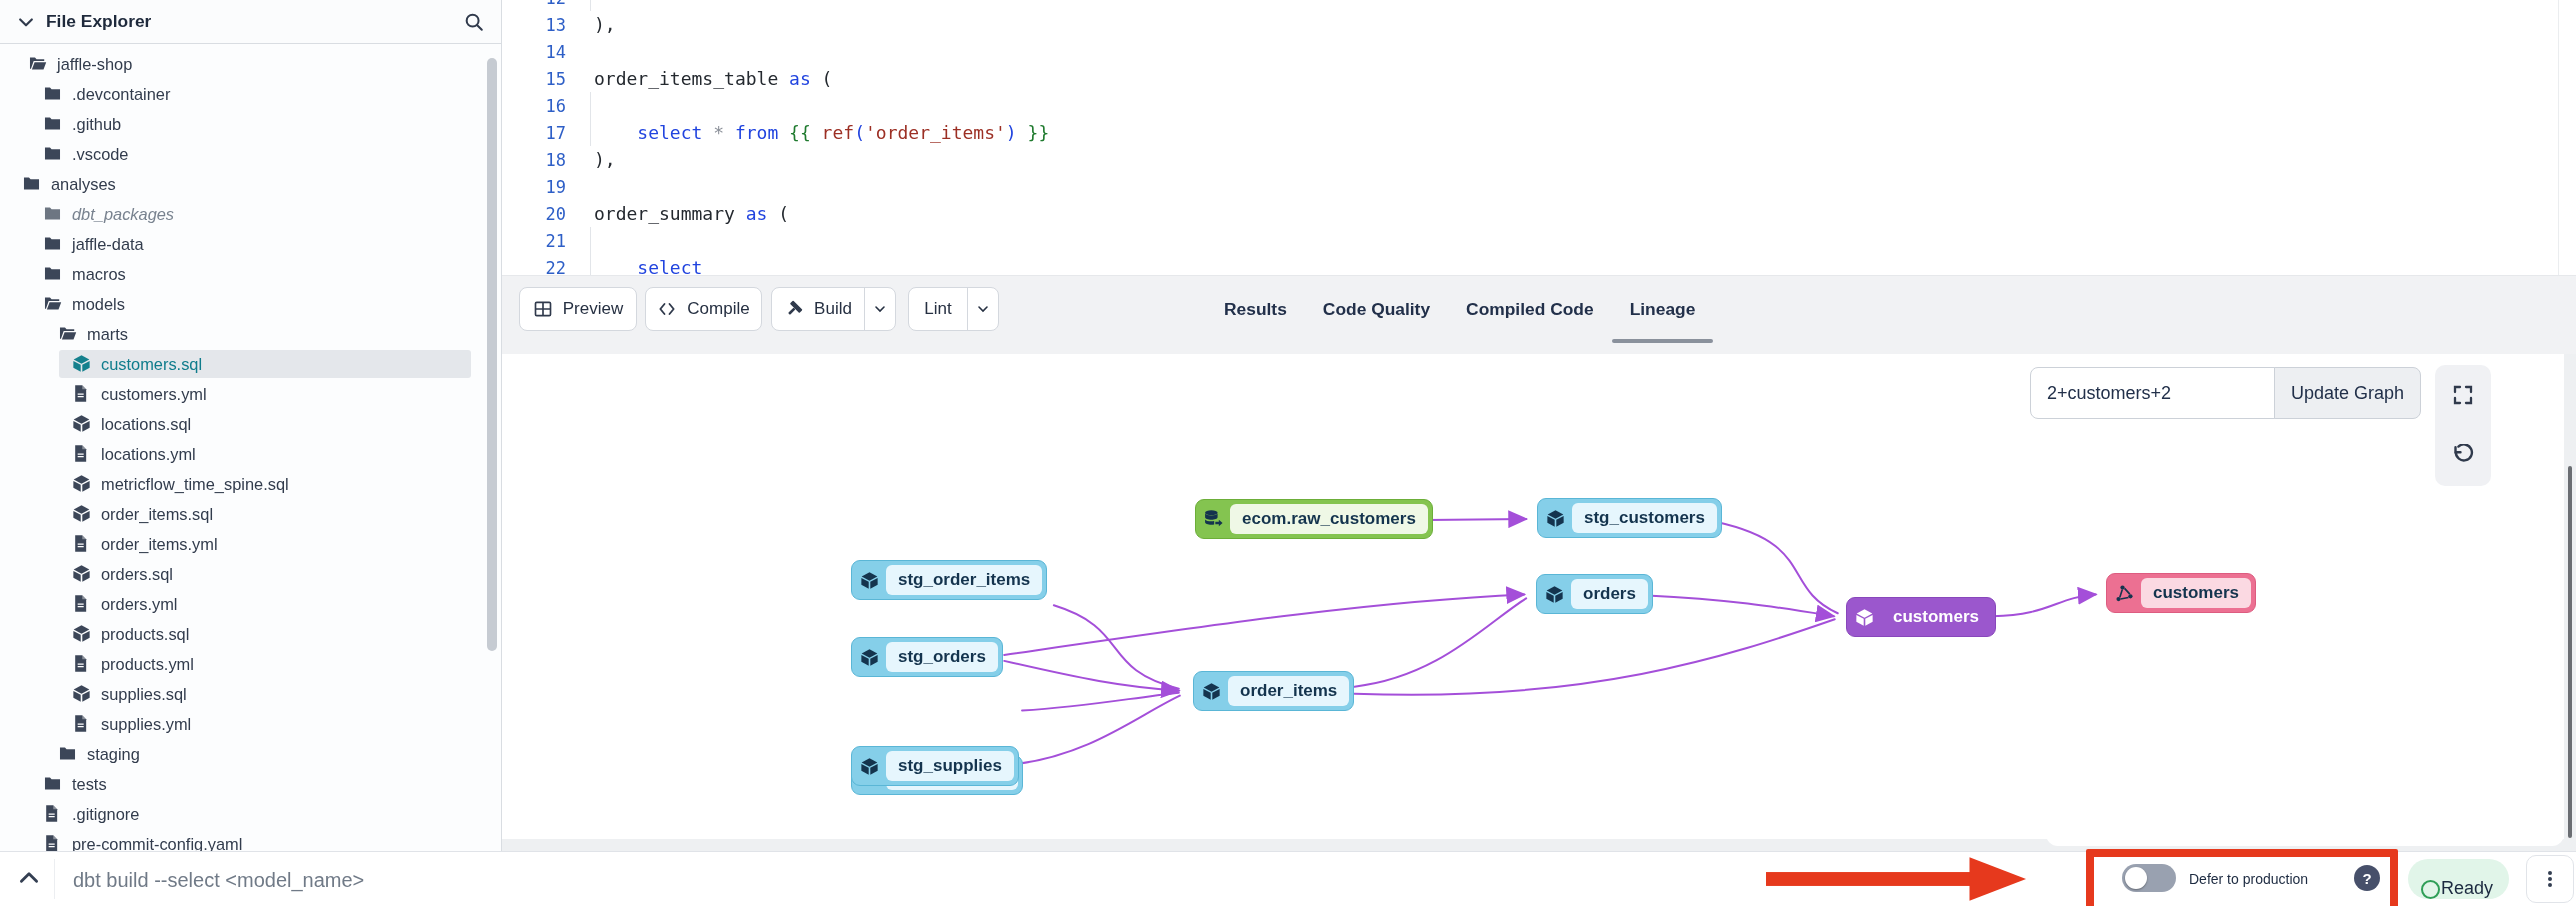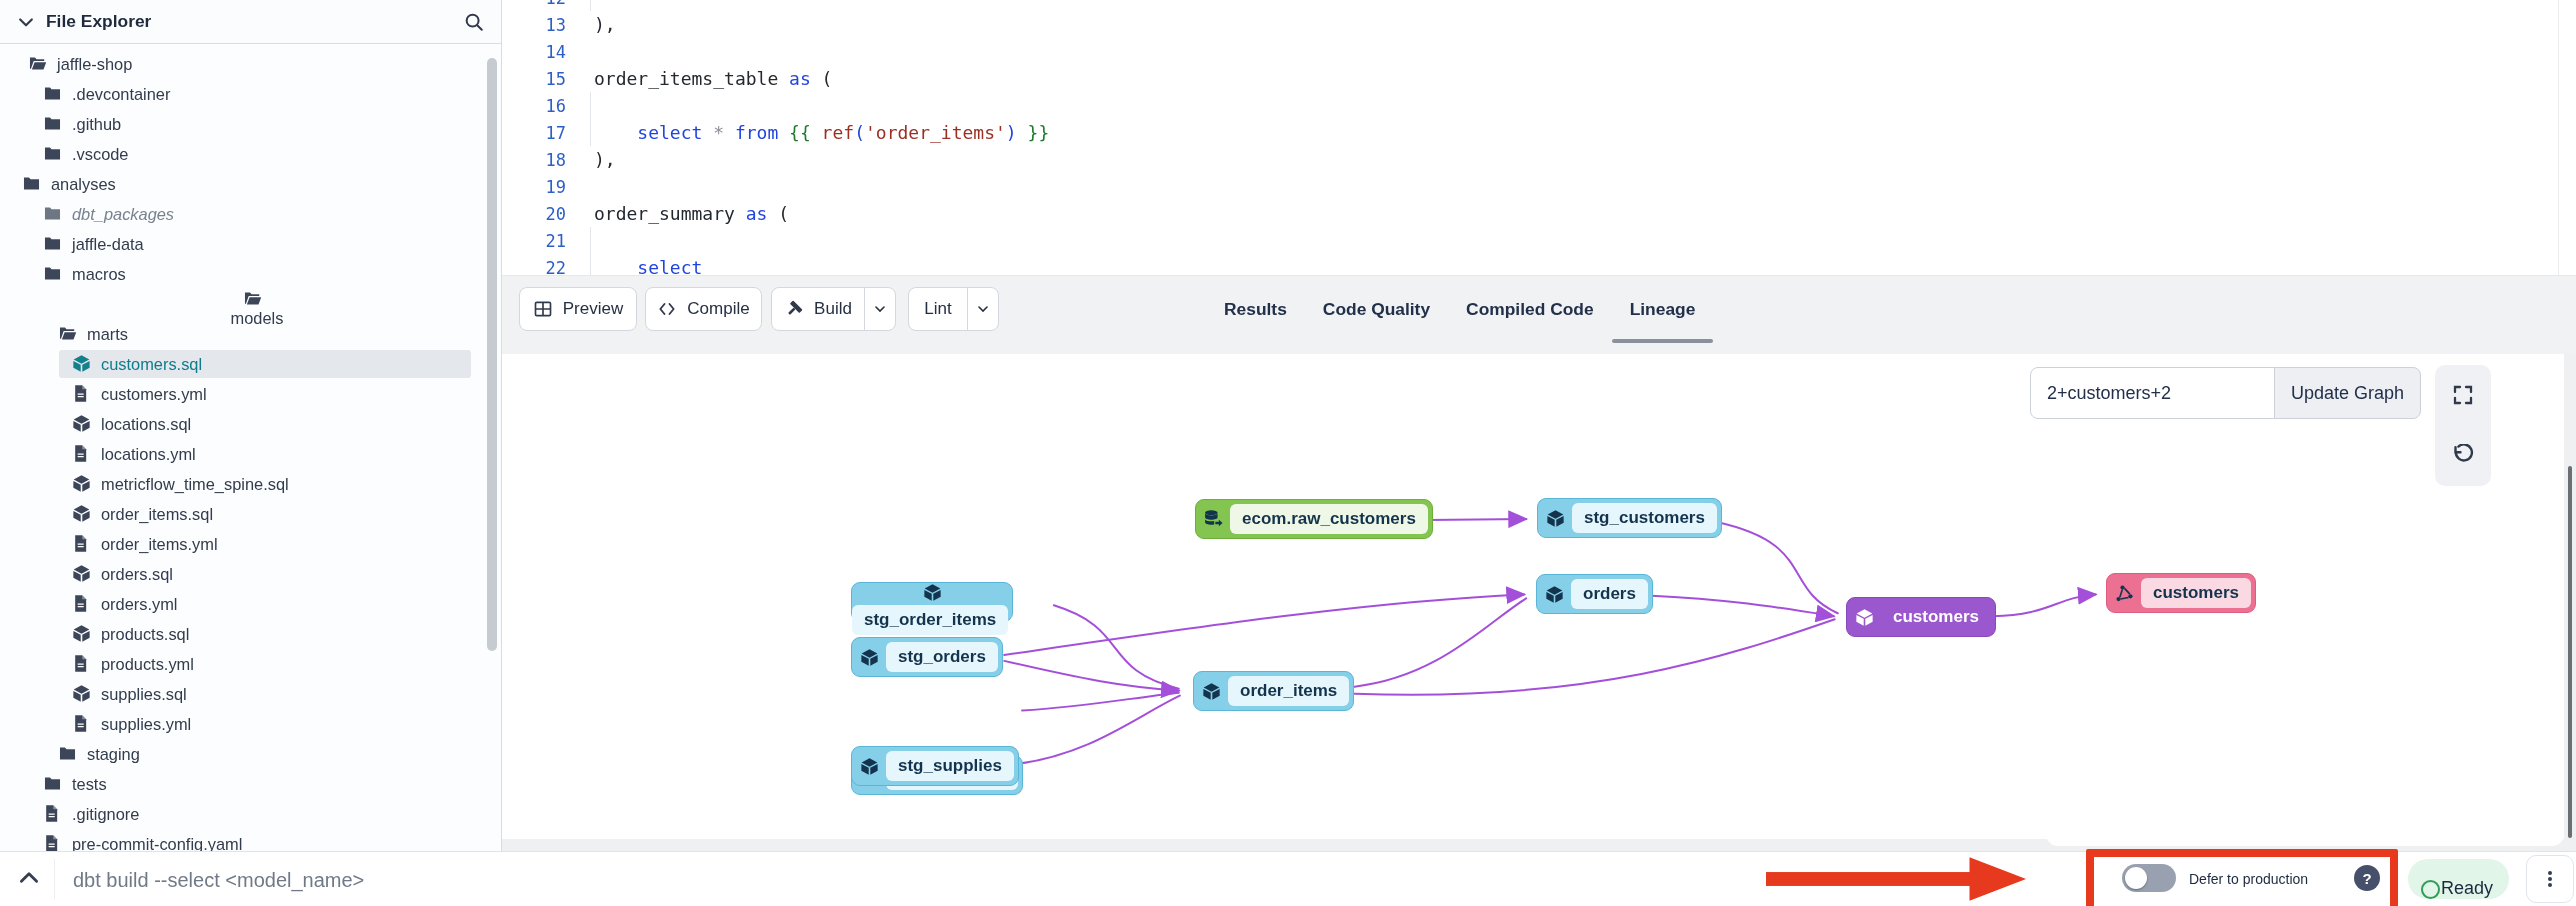--- a/index.html
+++ b/index.html
@@ -164,21 +164,21 @@
     <div class="gnode model" style="left: 1537px; top: 498px;">
       <span class="gicon">
         <svg width="19" height="19" viewBox="0 0 24 24" fill="currentColor">
           <path d="M12 1.6 21.9 7 12 12.4 2.1 7z"></path>
           <path d="M1.7 8.7 11 13.7v8.6L1.7 17.4z"></path>
           <path d="M22.3 8.7 13 13.7v8.6l9.3-4.9z"></path>
         </svg>
       </span>
       <span class="glabel">stg_customers</span>
     </div>
-    <div class="gnode model" style="left: 851px; top: 582px; flex-direction: column;">
+    <div class="gnode model" style="left: 851px; top: 560px;">
       <span class="gicon">
         <svg width="19" height="19" viewBox="0 0 24 24" fill="currentColor">
           <path d="M12 1.6 21.9 7 12 12.4 2.1 7z"></path>
           <path d="M1.7 8.7 11 13.7v8.6L1.7 17.4z"></path>
           <path d="M22.3 8.7 13 13.7v8.6l9.3-4.9z"></path>
         </svg>
       </span>
       <span class="glabel">stg_order_items</span>
     </div>
     <div class="gnode model" style="left: 851px; top: 637px;">
@@ -419,21 +419,21 @@
         <span class="tlabel">jaffle-data</span>
       </div>
       <div class="trow" style="padding-left: 43px; --hl: 29px;">
         <span class="ticon">
           <svg width="19" height="19" viewBox="0 0 24 24" fill="currentColor">
             <path d="M2.5 4.5h6.3l2 2.2h10.7a0 0 0 0 1 0 0V19.5H2.5z"></path>
           </svg>
         </span>
         <span class="tlabel">macros</span>
       </div>
-      <div class="trow" style="padding-left: 43px; flex-direction: column; --hl: 29px;">
+      <div class="trow" style="padding-left: 43px; --hl: 29px;">
         <span class="ticon">
           <svg width="19" height="19" viewBox="0 0 24 24" fill="currentColor">
             <path d="M2.5 4.5h6.3l2 2.2h9.7v2.1H7.2L3.6 19 2.5 18.4z"></path>
             <path d="M8.3 10.3H23L19.6 19.7H4.9z"></path>
           </svg>
         </span>
         <span class="tlabel">models</span>
       </div>
       <div class="trow" style="padding-left: 58px; --hl: 44px;">
         <span class="ticon">

